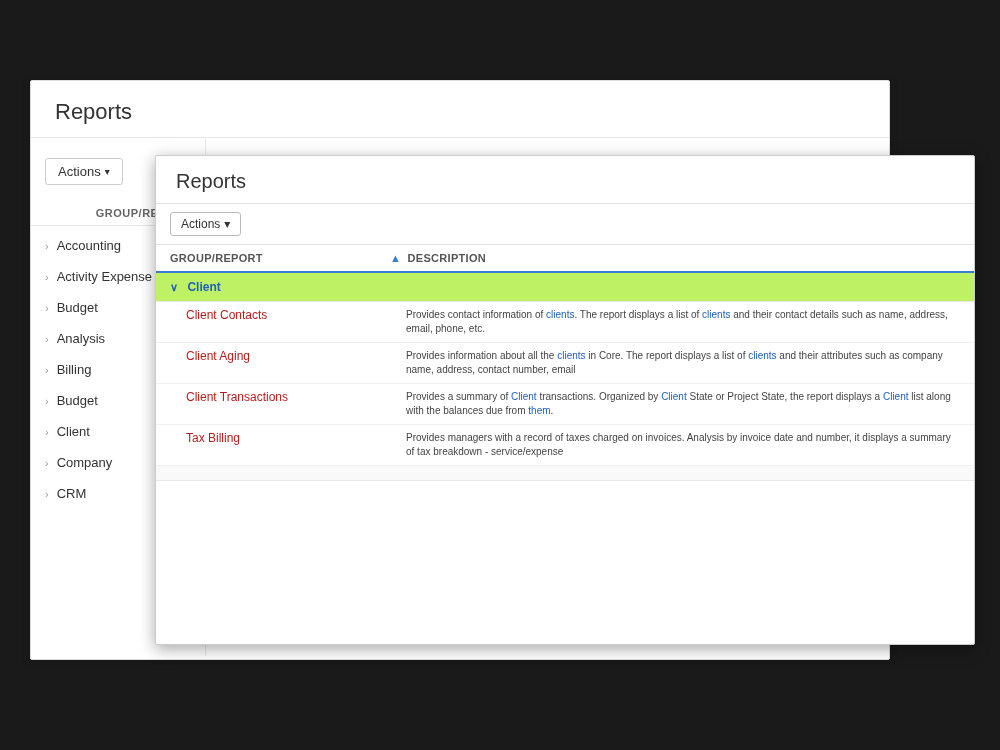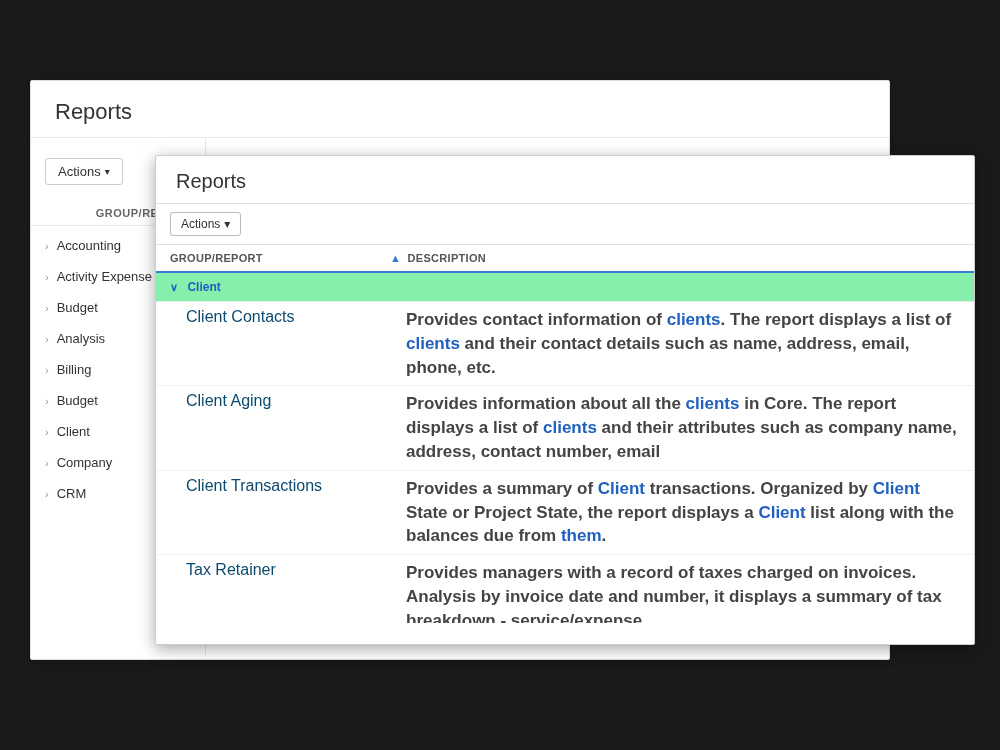--- a/index.html
+++ b/index.html
@@ -145,40 +145,39 @@
 
     
     .group-row td {
       padding: 7px 14px;
       font-weight: 700;
       font-size: 12px;
       color: #333;
       background: #f9f9f9;
       border-bottom: 1px solid #e8e8e8;
     }
-    .group-row.expanded td { background: #86efac; color: #2060c0; margin-top: 7px; }
+    .group-row.expanded td { background: #bef264; color: #2060c0; margin-top: 7px; }
     .group-chevron { margin-right: 6px; font-size: 11px; }
 
     
     .data-row td {
       padding: 6px 14px 6px 30px;
       color: #333;
       border-bottom: 1px solid #f0f0f0;
       vertical-align: top;
     }
     .data-row td:first-child {
-      color: #0c4a6e;
-      font-size: 16px;
+      color: #b91c1c;
+      font-size: 12px;
       white-space: nowrap;
     }
     .data-row td:last-child {
-      font-size: 17px;
+      font-size: 10px;
       color: #444;
       line-height: 1.4;
-      font-weight: bold;
     }
     .desc-highlight { color: #2060c0; }
   </style>
 </head>
 <body>
 
 <div class="window-back">
   <div class="window-back-header">
     <span class="window-back-title">Reports</span>
   </div>
@@ -265,21 +264,21 @@
           </tr>
           <tr class="data-row">
             <td>Client Aging</td>
         <td>Provides information about all the <span class="desc-highlight">clients</span> in Core. The report displays a list of <span class="desc-highlight">clients</span> and their attributes such as company name, address, contact number, email</td>
           </tr>
           <tr class="data-row">
             <td>Client Transactions</td>
         <td>Provides a summary of <span class="desc-highlight">Client</span> transactions. Organized by <span class="desc-highlight">Client</span> State or Project State, the report displays a <span class="desc-highlight">Client</span> list along with the balances due from <span class="desc-highlight">them</span>.</td>
           </tr>
           <tr class="data-row">
-            <td>Tax Retainer</td>
+            <td>Tax Billing</td>
         <td>Provides managers with a record of taxes charged on invoices. Analysis by invoice date and number, it displays a summary of tax breakdown - service/expense</td>
           </tr>
           <tr class="group-row">
             <td colspan="2">
     
     
   </td>
           </tr>
         </tbody>
     </table>

